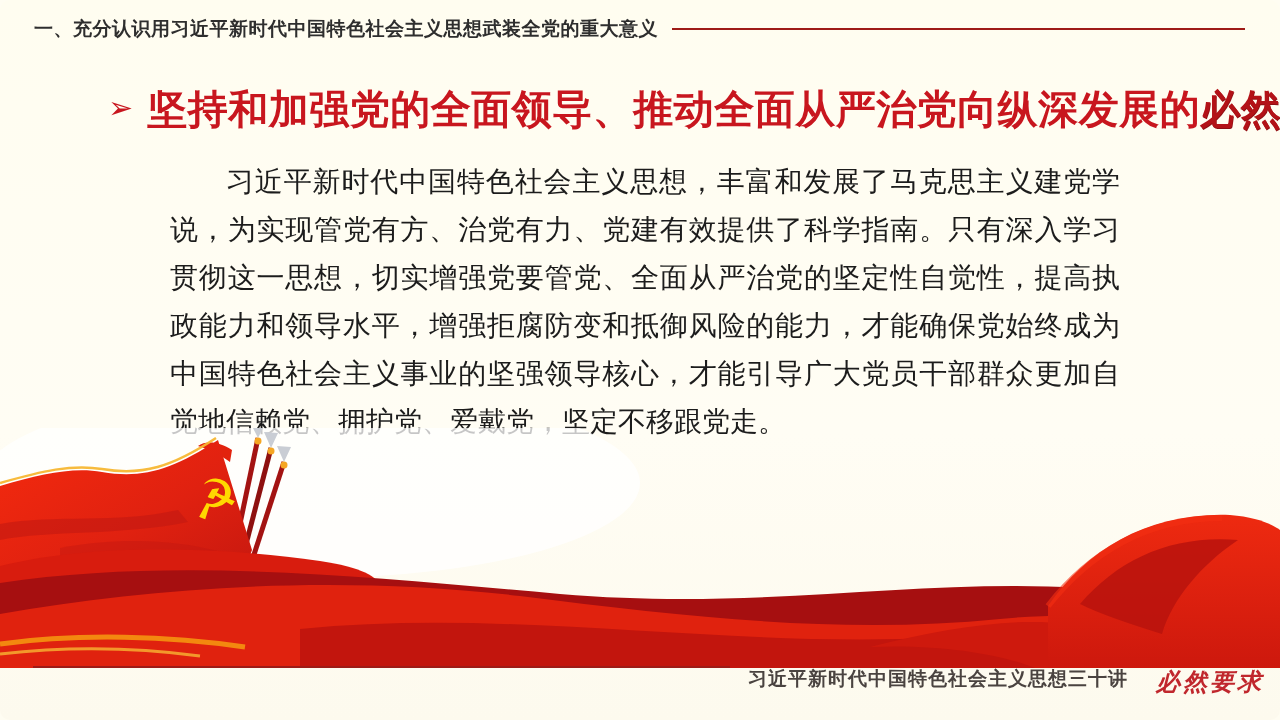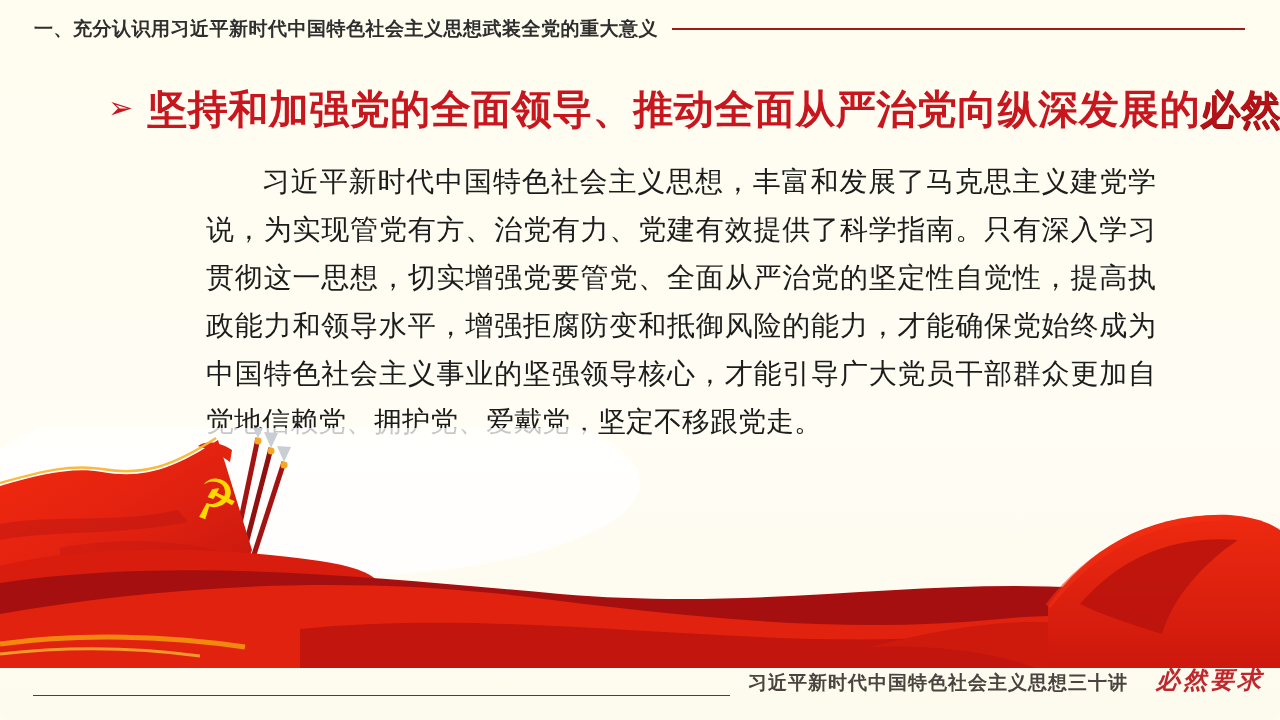--- a/index.html
+++ b/index.html
@@ -43,33 +43,33 @@
     color: #c8161e; letter-spacing: 0.5px; white-space: nowrap;
   }
   .title-emphasis {
     color: #b31217; text-shadow: 0.6px 0.6px 0 #8e0f13;
   }
 
   
   .body-paragraph {
     position: absolute; top: 158px; left: 170px; width: 950px;
     font-size: 28px; line-height: 48px; color: #1c1c1c;
-    text-align: justify; text-indent: 2em; margin-left: 36px;
+    text-align: justify; text-indent: 2em;
   }
 
   
   .artwork {
     position: absolute; left: 0; top: 428px; width: 1280px; height: 240px;
     pointer-events: none;
   }
 
   
   .footer {
-    position: absolute; left: 0; right: 0; bottom: 24px; height: 42px;
-    display: flex; align-items: flex-end;
+    position: absolute; left: 0; right: 0; bottom: 12px; height: 42px;
+    display: flex; align-items: flex-start;
   }
   .footer-rule {
     flex: 1; height: 1.5px; background: #9e1b17; margin-left: 33px;
   }
   .footer-series {
     margin-left: 18px;
     font-size: 19px; font-weight: bold; color: #4a4340;
     letter-spacing: 1px; white-space: nowrap;
   }
   .footer-badge {

